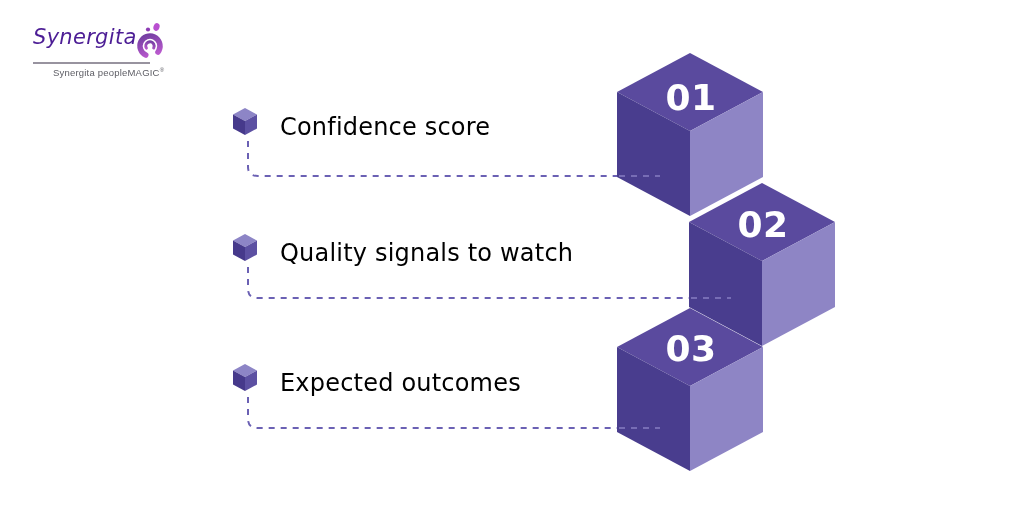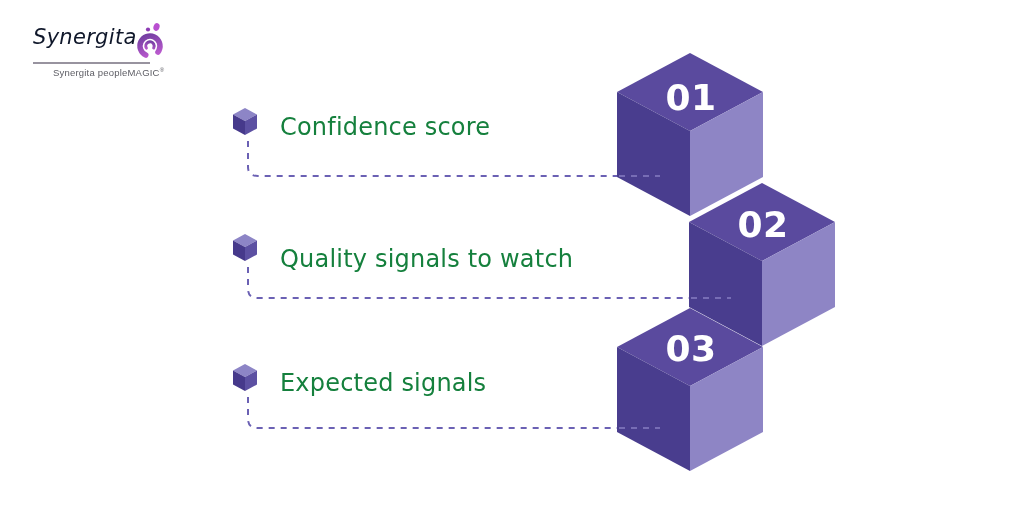--- a/index.html
+++ b/index.html
@@ -12,44 +12,44 @@
   }
   
   .logo { position:absolute; left:33px; top:20px; }
   .logo-row { display:flex; align-items:flex-start; }
   .logo-text {
     font-family:"DejaVu Sans", sans-serif;
     font-style:italic;
     font-weight:500;
     font-size:21px;
     letter-spacing:0.3px;
-    color:#0f172a;
+    color:#4c1d95;
     line-height:34px;
   }
   .logo-icon { margin-left:-3px; margin-top:0px; }
   .logo-rule { width:117px; height:2px; background:#98939f; margin-top:2px; }
   .logo-tagline {
     margin-top:3px; margin-left:20px;
     font-family:"Liberation Sans", sans-serif;
     font-size:9.5px; letter-spacing:0.2px;
     color:#5d5d64;
     white-space:nowrap;
   }
   .logo-tagline sup { font-size:6px; }
   
   .item-label {
     position:absolute; left:280px;
     font-size:24px; line-height:30px;
-    color:#15803d;
+    color:#000000;
     letter-spacing:0.2px;
     white-space:nowrap;
   }
   .mini-cube { position:absolute; left:232px; }
   .label-1 { top:112px; }
-  .label-2 { top:238px;margin-top:6px; }
+  .label-2 { top:238px; }
   .label-3 { top:368px; }
   .cube-ico-1 { top:107px; }
   .cube-ico-2 { top:233px; }
   .cube-ico-3 { top:363px; }
   
   .scene { position:absolute; left:0; top:0; }
   .dash { fill:none; stroke-width:2; stroke-dasharray:6 6; }
   .dash-faint { fill:none; stroke-width:2; stroke-dasharray:6 6; opacity:0.6; }
   .cube-num {
     font-family:"DejaVu Sans", sans-serif;
@@ -97,21 +97,21 @@
     <polygon points="25,7.5 13,14 13,28 25,21.5" fill="#5c50a2"></polygon>
   </svg>
   <svg class="mini-cube cube-ico-3" width="26" height="30" viewBox="0 0 26 30">
     <polygon points="13,1 25,7.5 13,14 1,7.5" fill="#8d85c6"></polygon>
     <polygon points="1,7.5 13,14 13,28 1,21.5" fill="#46398b"></polygon>
     <polygon points="25,7.5 13,14 13,28 25,21.5" fill="#5c50a2"></polygon>
   </svg>
 
   <div class="item-label label-1">Confidence score</div>
   <div class="item-label label-2">Quality signals to watch</div>
-  <div class="item-label label-3">Expected signals</div>
+  <div class="item-label label-3">Expected outcomes</div>
 
   <svg class="scene" width="1011" height="530" viewBox="0 0 1011 530">
 
     <path class="dash" d="M248 141 L248 167 Q248 176 258 176 L617 176" stroke="#6b61b4"></path>
     <path class="dash" d="M248 267 L248 289 Q248 298 258 298 L689 298" stroke="#6b61b4"></path>
     <path class="dash" d="M248 397 L248 419 Q248 428 258 428 L617 428" stroke="#6b61b4"></path>
 
     <g>
       <polygon points="690,53 763,92 690,131 617,92" fill="#5a4a9e"></polygon>
       <polygon points="617,92 690,131 690,216 617,177" fill="#493d8e"></polygon>

